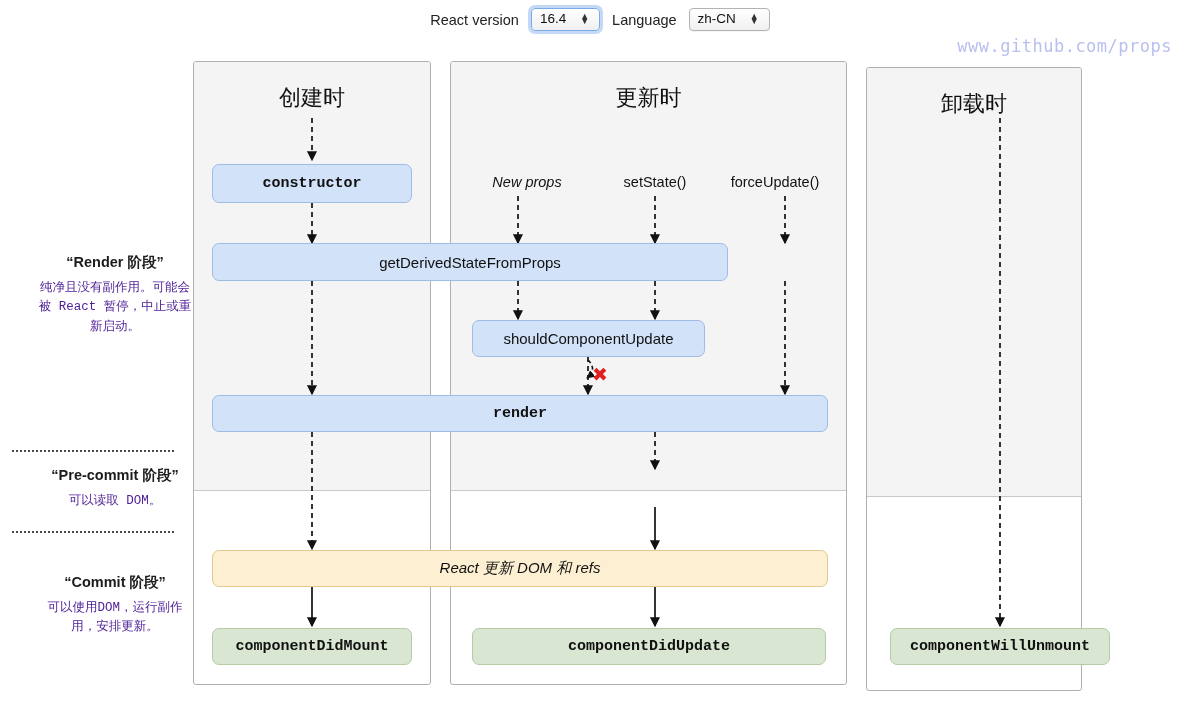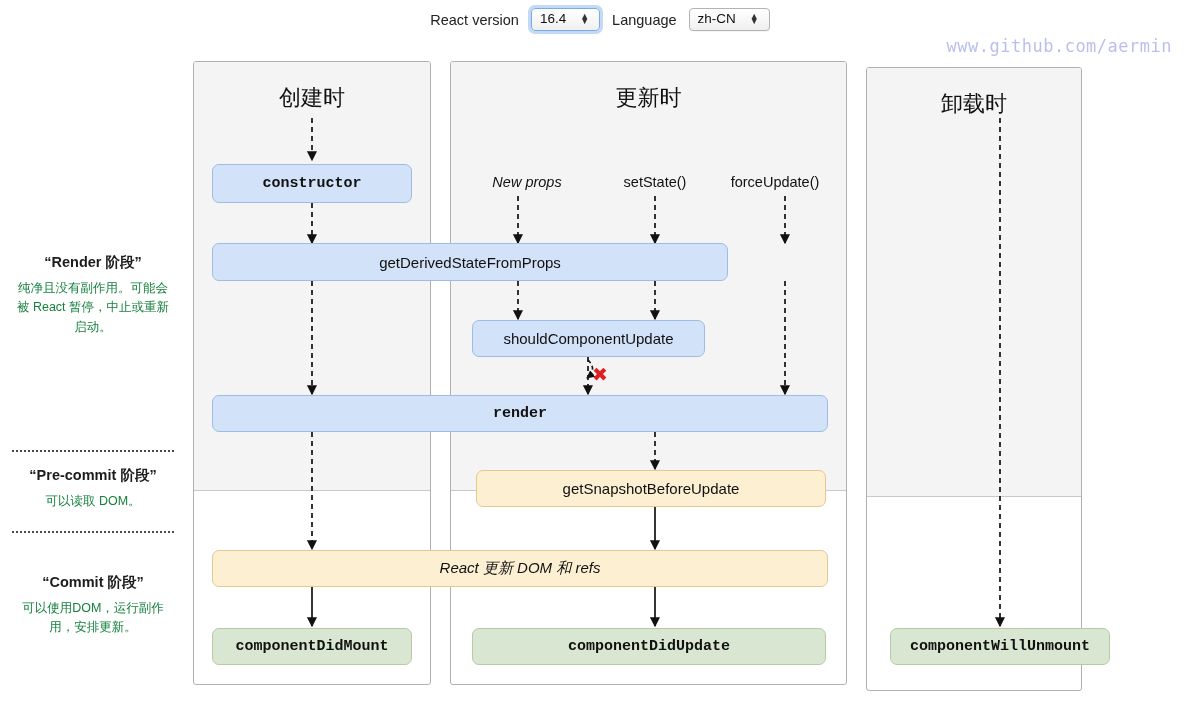--- a/index.html
+++ b/index.html
@@ -62,37 +62,38 @@
     right: 28px;
     top: 36px;
     font-family: "DejaVu Sans Mono", "Liberation Mono", monospace;
     font-size: 17px;
     letter-spacing: 0.5px;
     color: #b9c0ee;
     white-space: nowrap;
   }
 
   
-  .phases { position: absolute; left: 0; top: 0; width: 186px; height: 701px; }
+  .phases { position: absolute; left: 0; top: 0; width: 186px; height: 701px; padding-left: 22px; }
   .phase {
     position: absolute;
     width: 186px;
     text-align: center;
   }
   .phase-title {
     font-size: 14.5px;
     font-weight: 700;
     color: #1c1c1c;
     margin-bottom: 7px;
   }
   .phase-desc {
     font-size: 12.5px;
     line-height: 1.55;
-    color: #15803d;
+    color: #4c1d95;
     padding: 0 16px;
+    font-family: Liberation Mono, monospace;
   }
   .dotline {
     position: absolute;
     left: 12px;
     width: 162px;
     height: 0;
     border-top: 2px dotted #4a4a4a;
   }
 
   
@@ -194,21 +195,21 @@
   <span class="ctrl-label">Language</span>
   <span class="select-box">
     <span>zh-CN</span>
     <span class="spinner">
         <span>▲</span>
         <span>▼</span>
       </span>
   </span>
 </div>
 
-<div class="watermark">www.github.com/aermin</div>
+<div class="watermark">www.github.com/props</div>
 
 <div class="phases">
 
   <div class="phase" style="top:253px;">
     <div class="phase-title">“Render 阶段”</div>
     <div class="phase-desc">纯净且没有副作用。可能会被 React 暂停，中止或重新启动。</div>
   </div>
 
   <div class="dotline" style="top:450px;"></div>
 
@@ -298,21 +299,20 @@
   <div class="trigger" style="left:775px; top:174px;">forceUpdate()</div>
 
   <div class="node blue bold" style="left:212px; top:164px; width:200px; height:39px;">constructor</div>
 
   <div class="node blue" style="left:212px; top:243px; width:516px; height:38px;">getDerivedStateFromProps</div>
 
   <div class="node blue bold" style="left:212px; top:395px; width:616px; height:37px;">render</div>
 
   <div class="node blue" style="left:472px; top:320px; width:233px; height:37px;">shouldComponentUpdate</div>
 
-  <div class="node yellow" style="left:476px; top:470px; width:350px; height:37px;">getSnapshotBeforeUpdate</div>
 
   <div class="node yellow italic" style="left:212px; top:550px; width:616px; height:37px;">React 更新 DOM 和 refs</div>
 
   <div class="node green bold" style="left:212px; top:628px; width:200px; height:37px;">componentDidMount</div>
 
   <div class="node green bold" style="left:472px; top:628px; width:354px; height:37px;">componentDidUpdate</div>
 
   <div class="node green bold" style="left:890px; top:628px; width:220px; height:37px;">componentWillUnmount</div>
 
   <div class="xmark" style="left:592px; top:365px;">✖</div>

